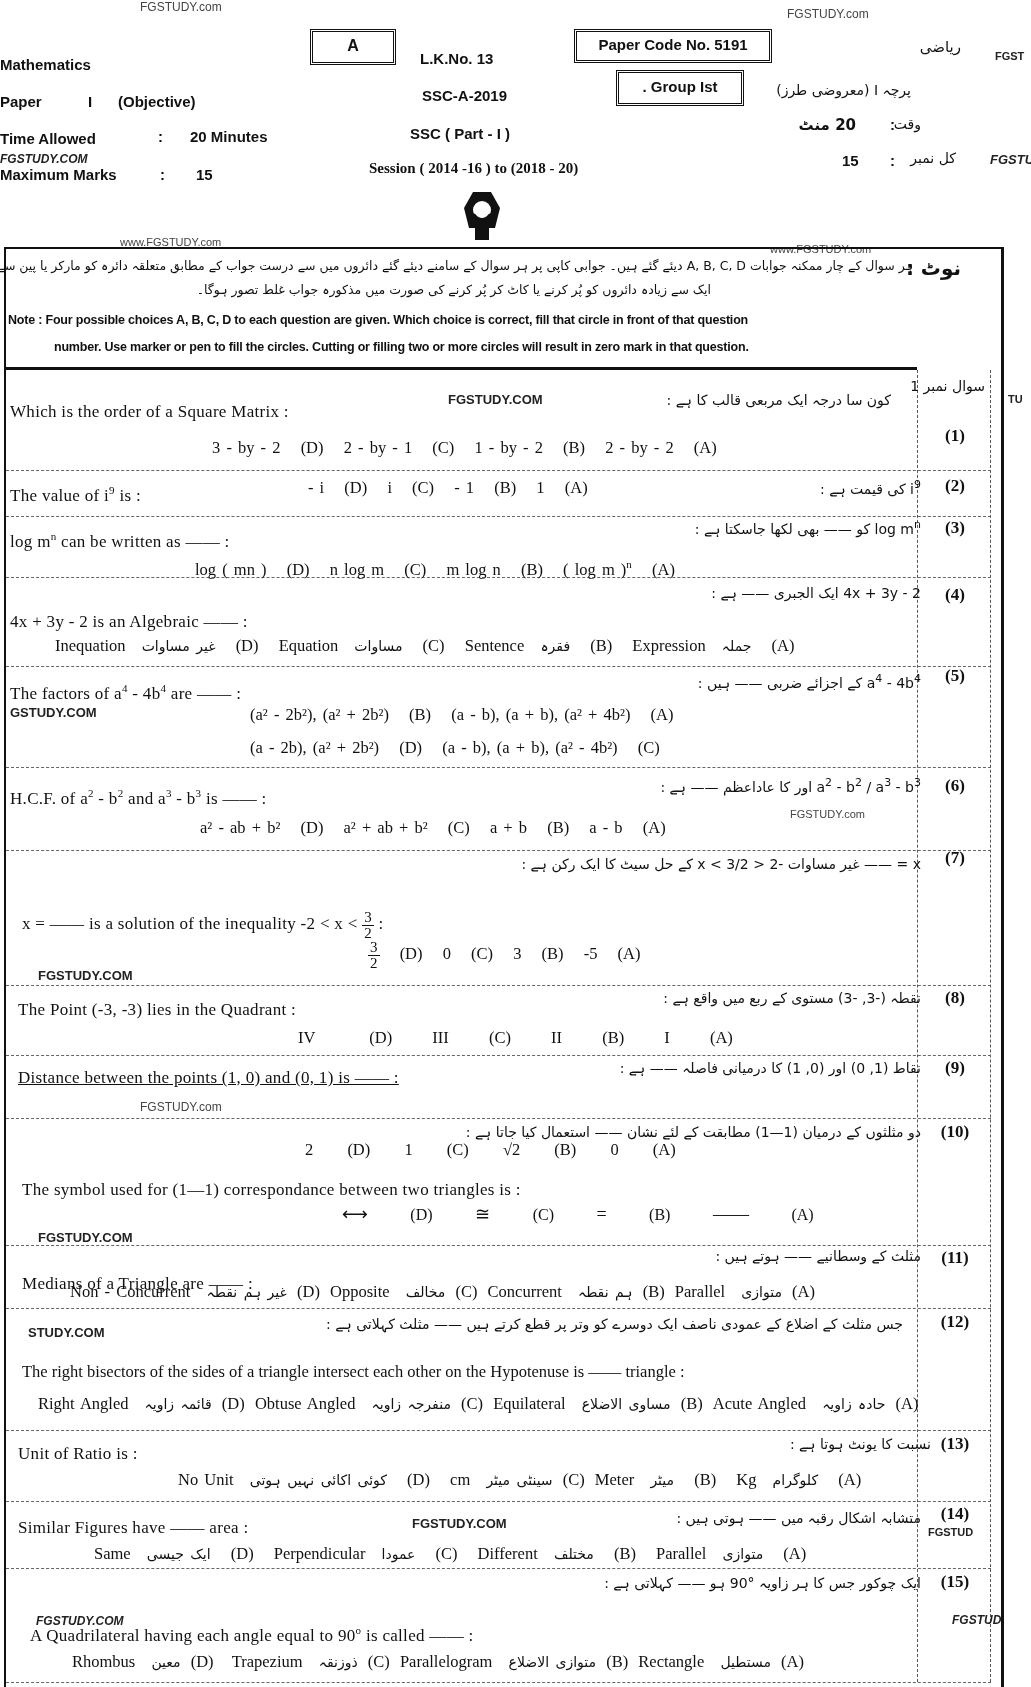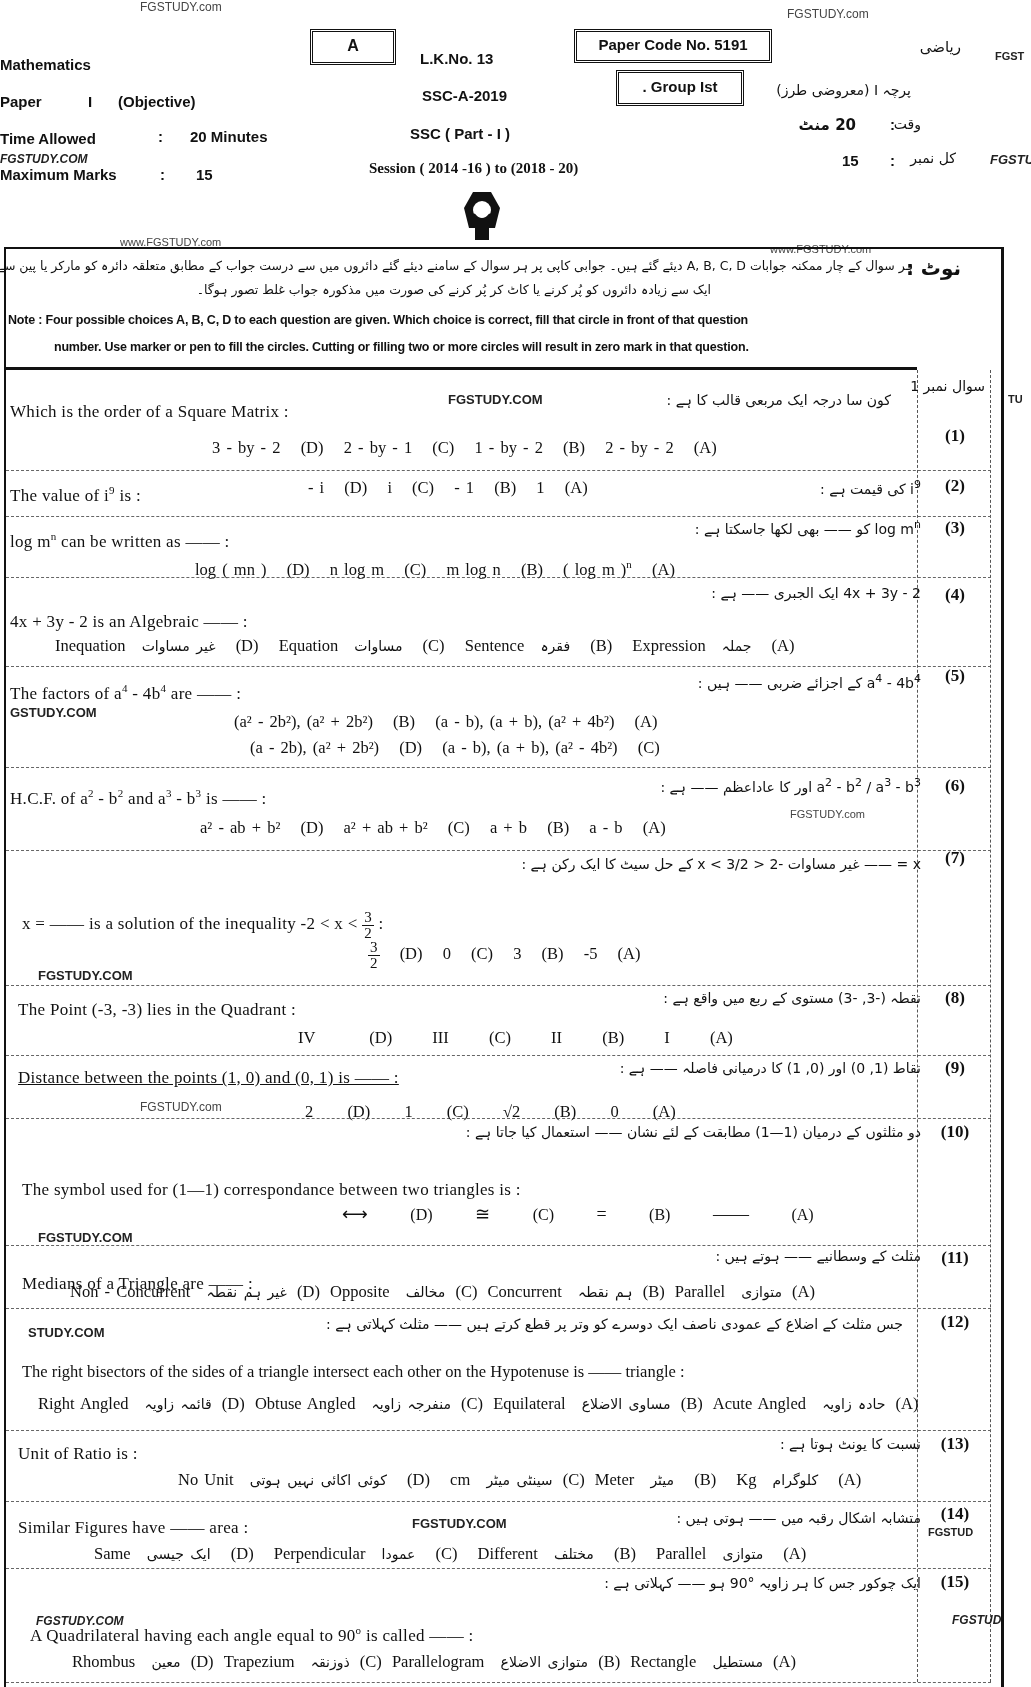--- a/index.html
+++ b/index.html
@@ -181,21 +181,21 @@
   <span class="optl urdu">جملہ</span>
   <span class="opt">(A)</span>
 </div>
 
 <div class="abs qtext" style="left:10px;top:682px;">
   <span>The factors of</span> a<sup>4</sup> - 4b<sup>4</sup> <span>are —— :</span>
 </div>
 <div class="abs wm-b" style="left:10px;top:705px;">GSTUDY.COM</div>
 <div class="abs qurdu" style="right:110px;top:672px;">a<sup>4</sup> - 4b<sup>4</sup> <span>کے اجزائے ضربی —— ہیں :</span></div>
 <div class="abs qnum" style="left:920px;top:666px;">(5)</div>
-<div class="abs qopts" style="left:234px;top:705px;margin-top:7px;">
+<div class="abs qopts" style="left:250px;top:705px;">
   <span>(a² - 2b²), (a² + 2b²)</span>
   <span class="opt">(B)</span>
   <span class="opt">(a - b), (a + b), (a² + 4b²)</span>
   <span class="opt">(A)</span>
 </div>
 <div class="abs qopts" style="left:250px;top:738px;">
   <span>(a - 2b), (a² + 2b²)</span>
   <span class="opt">(D)</span>
   <span class="opt">(a - b), (a + b), (a² - 4b²)</span>
   <span class="opt">(C)</span>
@@ -248,21 +248,21 @@
   <span class="opt" style="margin-left:30px;">II</span>
   <span class="opt" style="margin-left:30px;">(B)</span>
   <span class="opt" style="margin-left:30px;">I</span>
   <span class="opt" style="margin-left:30px;">(A)</span>
 </div>
 
 <div class="abs qtext" style="left:18px;top:1068px;text-decoration:underline;">Distance between the points (1, 0) and (0, 1) is —— :</div>
 <div class="abs qurdu" style="right:110px;top:1060px;">نقاط (1, 0) اور (0, 1) کا درمیانی فاصلہ —— ہے :</div>
 <div class="abs qnum" style="left:920px;top:1058px;">(9)</div>
 <div class="abs wm" style="left:140px;top:1100px;">FGSTUDY.com</div>
-<div class="abs qopts" style="left:305px;top:1102px;text-align:right;">
+<div class="abs qopts" style="left:305px;top:1140px;text-align:right;">
   <span>2</span>
   <span class="opt" style="margin-left:28px;">(D)</span>
   <span class="opt" style="margin-left:28px;">1</span>
   <span class="opt" style="margin-left:28px;">(C)</span>
   <span class="opt" style="margin-left:28px;">√2</span>
   <span class="opt" style="margin-left:28px;">(B)</span>
   <span class="opt" style="margin-left:28px;">0</span>
   <span class="opt" style="margin-left:28px;">(A)</span>
 </div>
 
@@ -311,21 +311,21 @@
   <span class="optl urdu">منفرجہ زاویہ</span>
   <span class="opt" style="margin-left:4px;">(C)</span>
   <span class="opt" style="margin-left:4px;">Equilateral</span>
   <span class="optl urdu">مساوی الاضلاع</span>
   <span class="opt" style="margin-left:4px;">(B)</span>
   <span class="opt" style="margin-left:4px;">Acute Angled</span>
   <span class="optl urdu">حادہ زاویہ</span>
   <span class="opt" style="margin-left:4px;">(A)</span>
 </div>
 
-<div class="abs qurdu" style="right:110px;top:1436px;">نسبت کا یونٹ ہوتا ہے :</div>
+<div class="abs qurdu" style="right:100px;top:1436px;">نسبت کا یونٹ ہوتا ہے :</div>
 <div class="abs qnum" style="left:920px;top:1434px;">(13)</div>
 <div class="abs qtext" style="left:18px;top:1444px;">Unit of Ratio is :</div>
 <div class="abs qopts" style="left:178px;top:1470px;">
   <span>No Unit</span>
   <span class="optl urdu">کوئی اکائی نہیں ہوتی</span>
   <span class="opt">(D)</span>
   <span class="opt">cm</span>
   <span class="optl urdu">سینٹی میٹر</span>
   <span class="opt" style="margin-left:4px;">(C)</span>
   <span class="opt" style="margin-left:4px;">Meter</span>
@@ -361,21 +361,21 @@
 <div class="abs wm-i" style="left:952px;top:1613px;font-size:12px;">FGSTUD</div>
 <div class="abs wm-i" style="left:36px;top:1614px;font-size:12px;">FGSTUDY.COM</div>
 <div class="abs qtext" style="left:30px;top:1624px;">
   <span>A Quadrilateral having each angle equal to 90</span><sup>o</sup>
   <span>is called —— :</span>
 </div>
 <div class="abs qopts" style="left:72px;top:1652px;">
   <span>Rhombus</span>
   <span class="optl urdu">معین</span>
   <span class="opt" style="margin-left:4px;">(D)</span>
-  <span class="opt" style="margin-left:4px;">Trapezium</span>
+  <span class="opt" style="margin-left:12px;">Trapezium</span>
   <span class="optl urdu">ذوزنقہ</span>
   <span class="opt" style="margin-left:4px;">(C)</span>
   <span class="opt" style="margin-left:4px;">Parallelogram</span>
   <span class="optl urdu">متوازی الاضلاع</span>
   <span class="opt" style="margin-left:4px;">(B)</span>
   <span class="opt" style="margin-left:4px;">Rectangle</span>
   <span class="optl urdu">مستطیل</span>
   <span class="opt" style="margin-left:4px;">(A)</span>
 </div>
 

